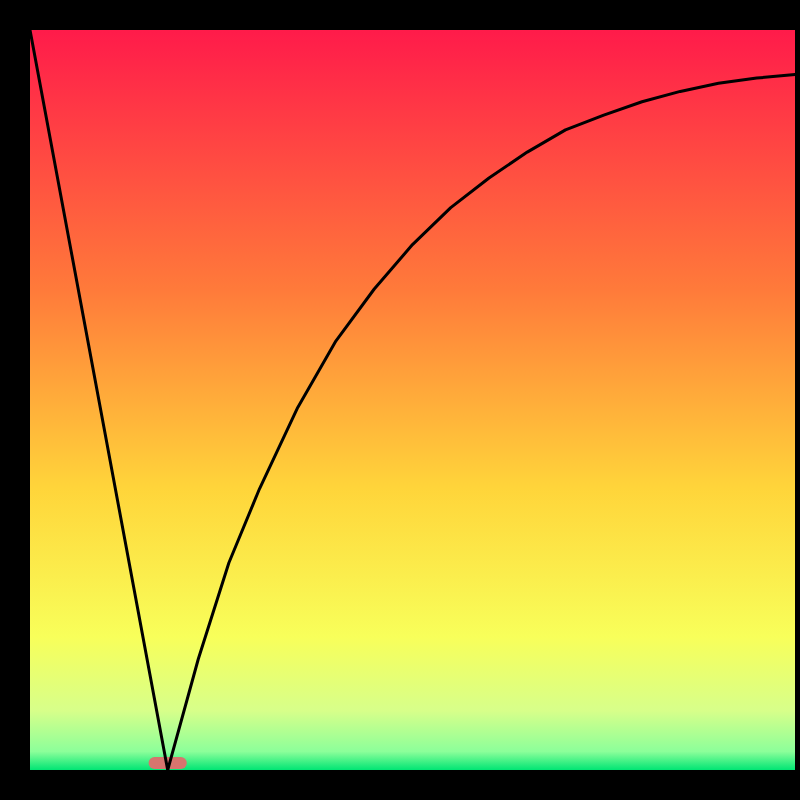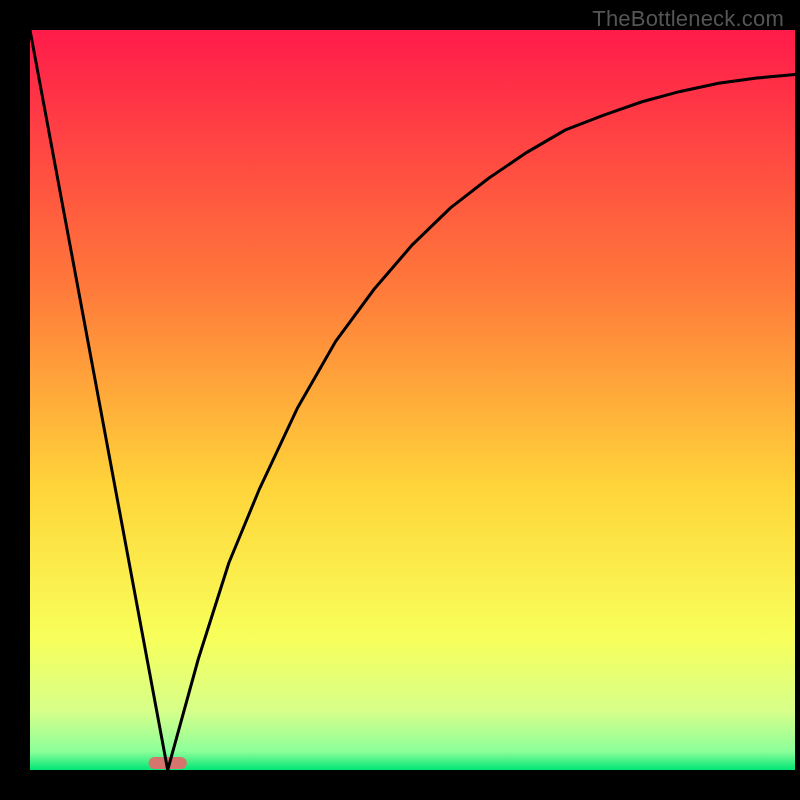--- a/index.html
+++ b/index.html
@@ -29,21 +29,20 @@
     user-select: none;
   }
   svg {
     display: block;
   }
 </style>
 </head>
 <body>
 
 <div class="chart-frame">
-  <div class="watermark">TheBottleneck.com</div>
 
   <svg id="chart-svg" width="800" height="800" viewBox="0 0 800 800" preserveAspectRatio="none">
     <defs>
       <linearGradient id="bg-grad" x1="0" y1="0" x2="0" y2="1">
           <stop offset="0%" stop-color="#ff1b4a"></stop>
           <stop offset="35%" stop-color="#ff7a3a"></stop>
           <stop offset="62%" stop-color="#ffd53a"></stop>
           <stop offset="82%" stop-color="#f8ff5a"></stop>
           <stop offset="92%" stop-color="#d7ff8a"></stop>
           <stop offset="97.5%" stop-color="#8cff9a"></stop>

